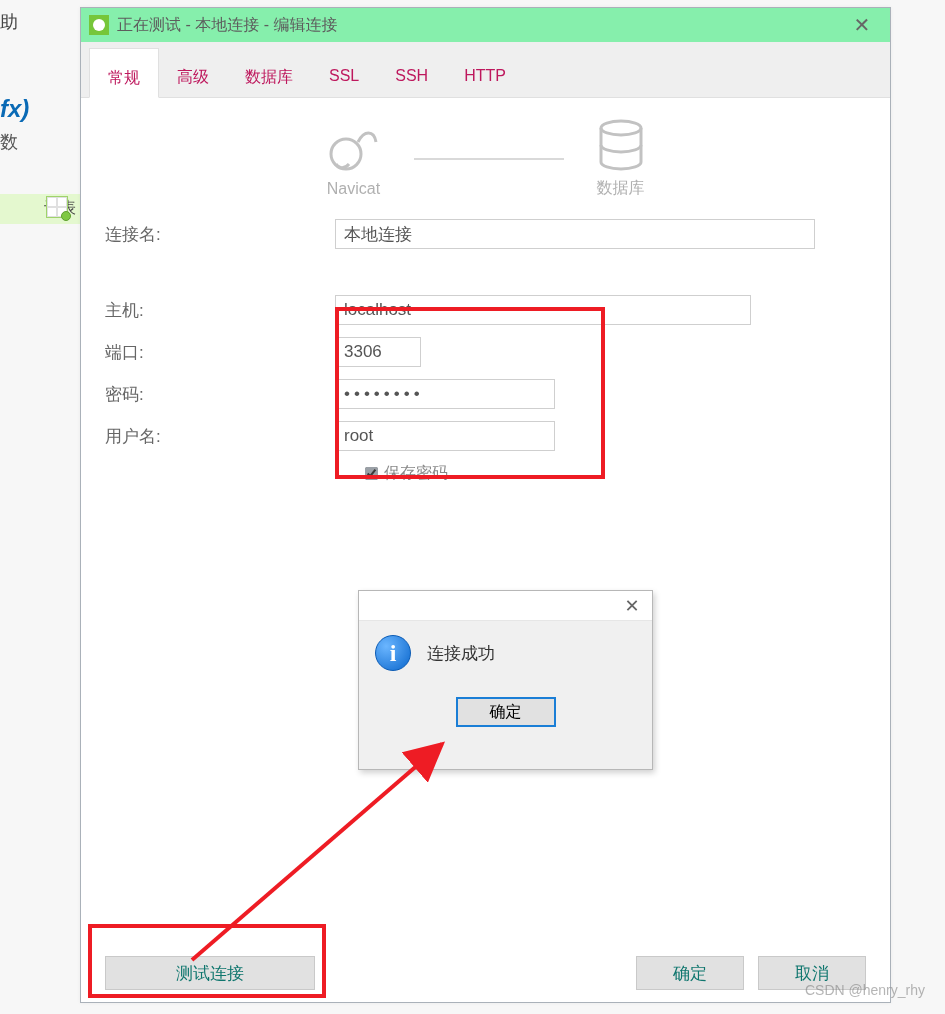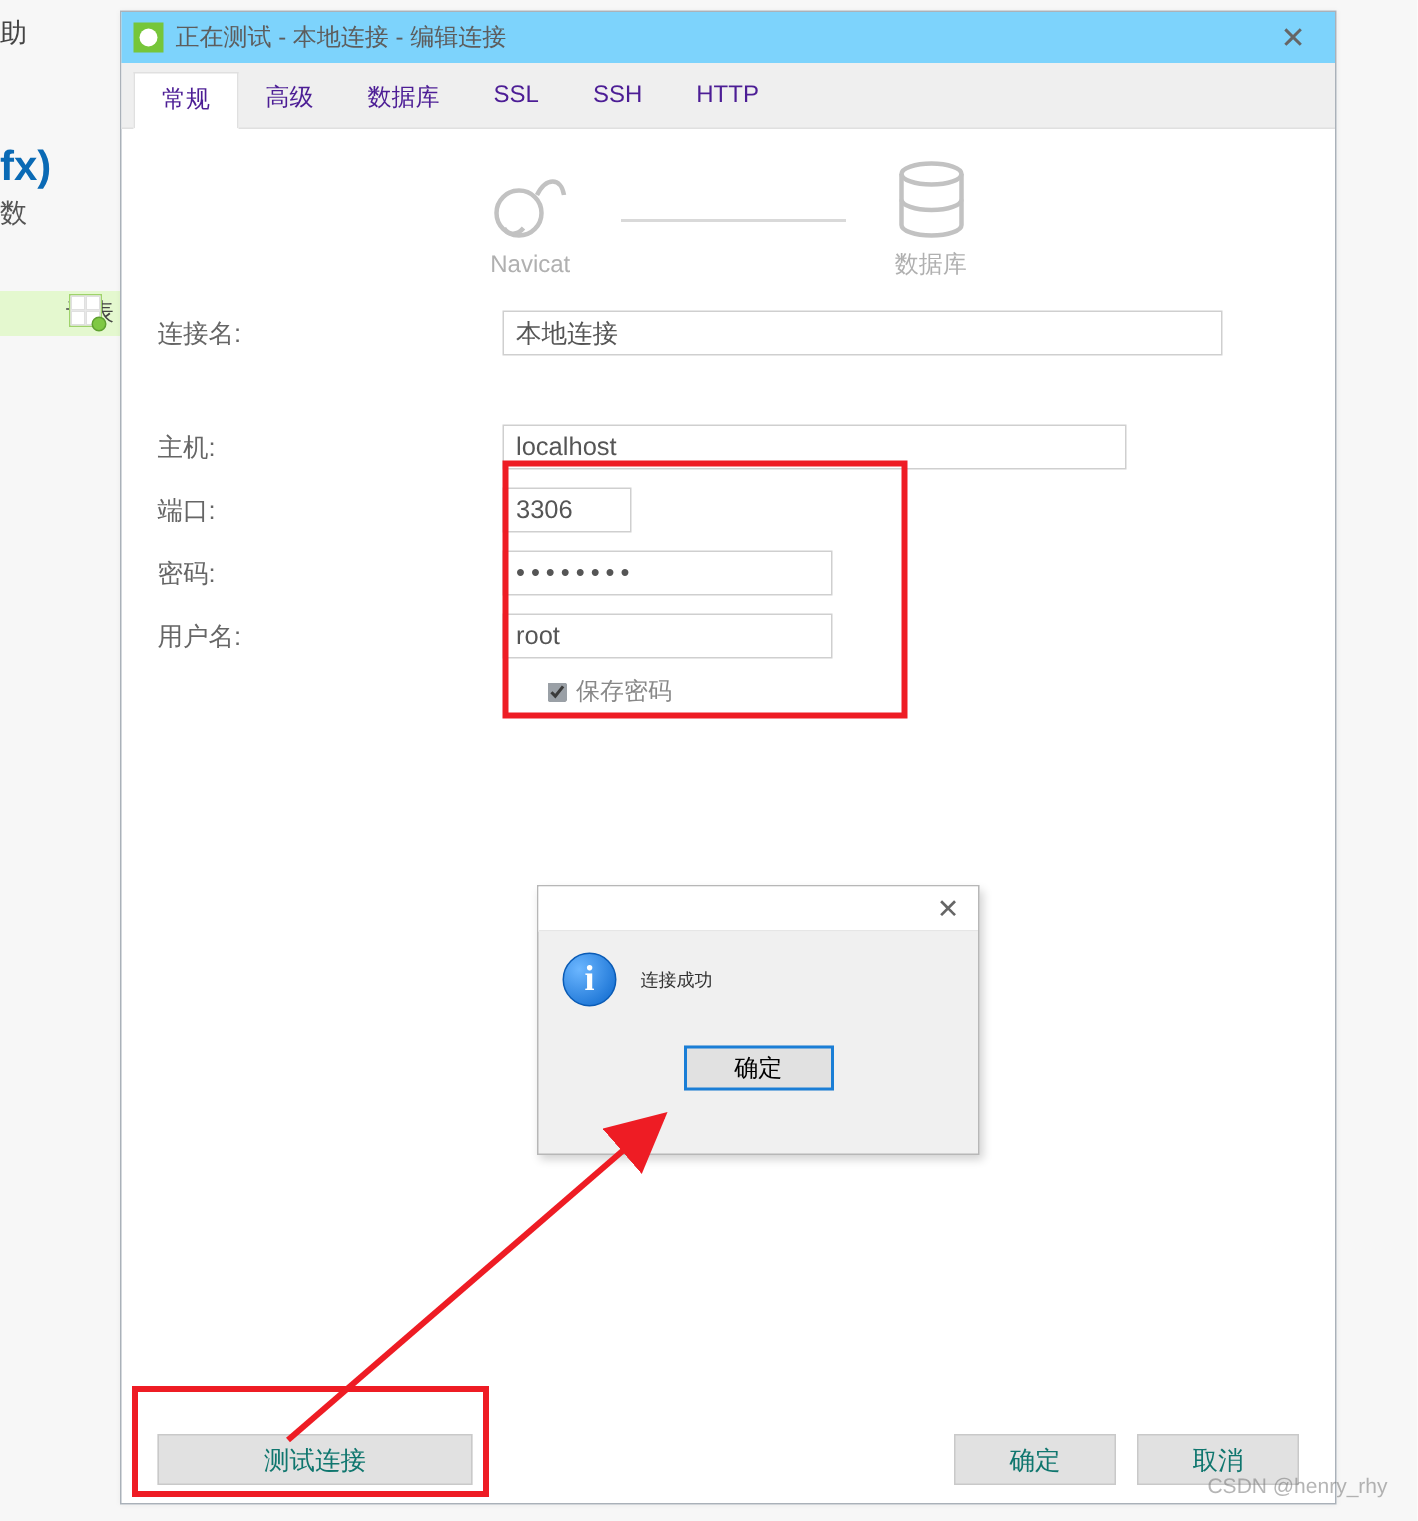--- a/index.html
+++ b/index.html
@@ -14,22 +14,22 @@
     color: #555;
   }
   .bg-menu {
     position: absolute;
     top: 10px; left: 0; width: 30px;
     font-size: 18px; color: #444;
   }
   .bg-fx {
     position: absolute;
     top: 95px; left: 0;
-    font-weight: bold;
-    color: #0a6ab5; font-size: 28px;
+    font-style: italic; font-weight: bold;
+    color: #0a6ab5; font-size: 24px;
   }
   .bg-shu {
     position: absolute;
     top: 130px; left: 0;
     font-size: 18px;
   }
   .bg-bar {
     position: absolute;
     top: 194px; left: 0; width: 80px; height: 30px;
     background: #e4f8cf;
@@ -55,21 +55,21 @@
     position: absolute;
     top: 7px; left: 80px;
     width: 811px; height: 996px;
     background: #fff;
     border: 1px solid #aab1b9;
     box-shadow: 0 0 4px rgba(0,0,0,0.05);
   }
   .titlebar {
     height: 34px;
     display: flex; align-items: center;
-    background: #7dd3fc;
+    background: #86efac;
     padding: 0 8px;
     color: #5d5d5d; font-size: 16px;
   }
   .titlebar .app-icon {
     width: 20px; height: 20px; margin-right: 8px;
     background: #76c63a;
     position: relative;
   }
   .titlebar .app-icon::after {
     content: ""; position: absolute;
@@ -85,23 +85,23 @@
   .tabstrip {
     display: flex;
     background: #efefef;
     padding-top: 6px;
     padding-left: 8px;
     gap: 0;
     font-size: 16px;
     border-bottom: 1px solid #e0e0e0;
   }
   .tab {
-    padding: 7px 18px 8px;
+    padding: 19px 18px 8px;
     cursor: pointer;
-    color: #4c1d95;
+    color: #be185d;
   }
   .tab.active {
     background: #fff;
     border: 1px solid #e0e0e0;
     border-bottom: 1px solid #fff;
     margin-bottom: -1px;
   }
 
   .header-area {
     display: flex;
@@ -176,21 +176,21 @@
     padding: 14px 16px;
   }
   .info-icon {
     width: 36px; height: 36px; border-radius: 50%;
     background: radial-gradient(circle at 30% 30%, #6bb6ff, #0a66cc);
     color: #fff; font-weight: bold; font-size: 24px; font-family: Georgia, serif;
     display: flex; align-items: center; justify-content: center;
     margin-right: 16px;
     border: 1px solid #0a5bb5;
   }
-  .msgbox .mb-body .txt { font-size: 12px; color: #333; text-align: right; }
+  .msgbox .mb-body .txt { font-size: 17px; color: #333; text-align: right; }
   .msgbox .mb-buttons {
     text-align: center; padding-top: 12px;
   }
   .msgbox .mb-buttons button {
     width: 100px; height: 30px;
     background: #e1e1e1;
     border: 2px solid #1a7ed6;
     font-size: 16px; font-family: inherit;
     cursor: pointer;
   }

